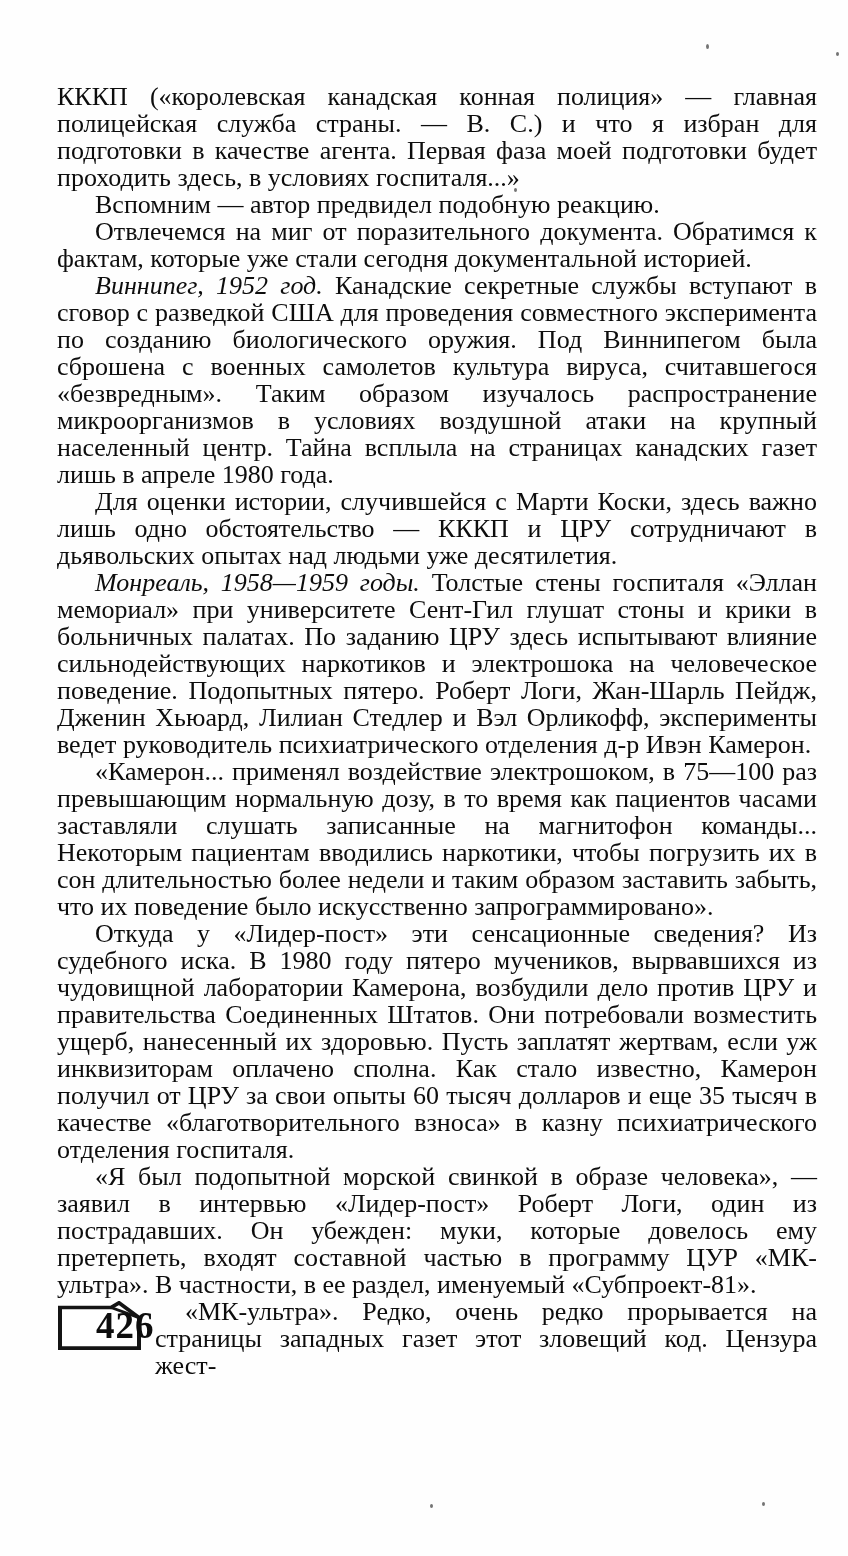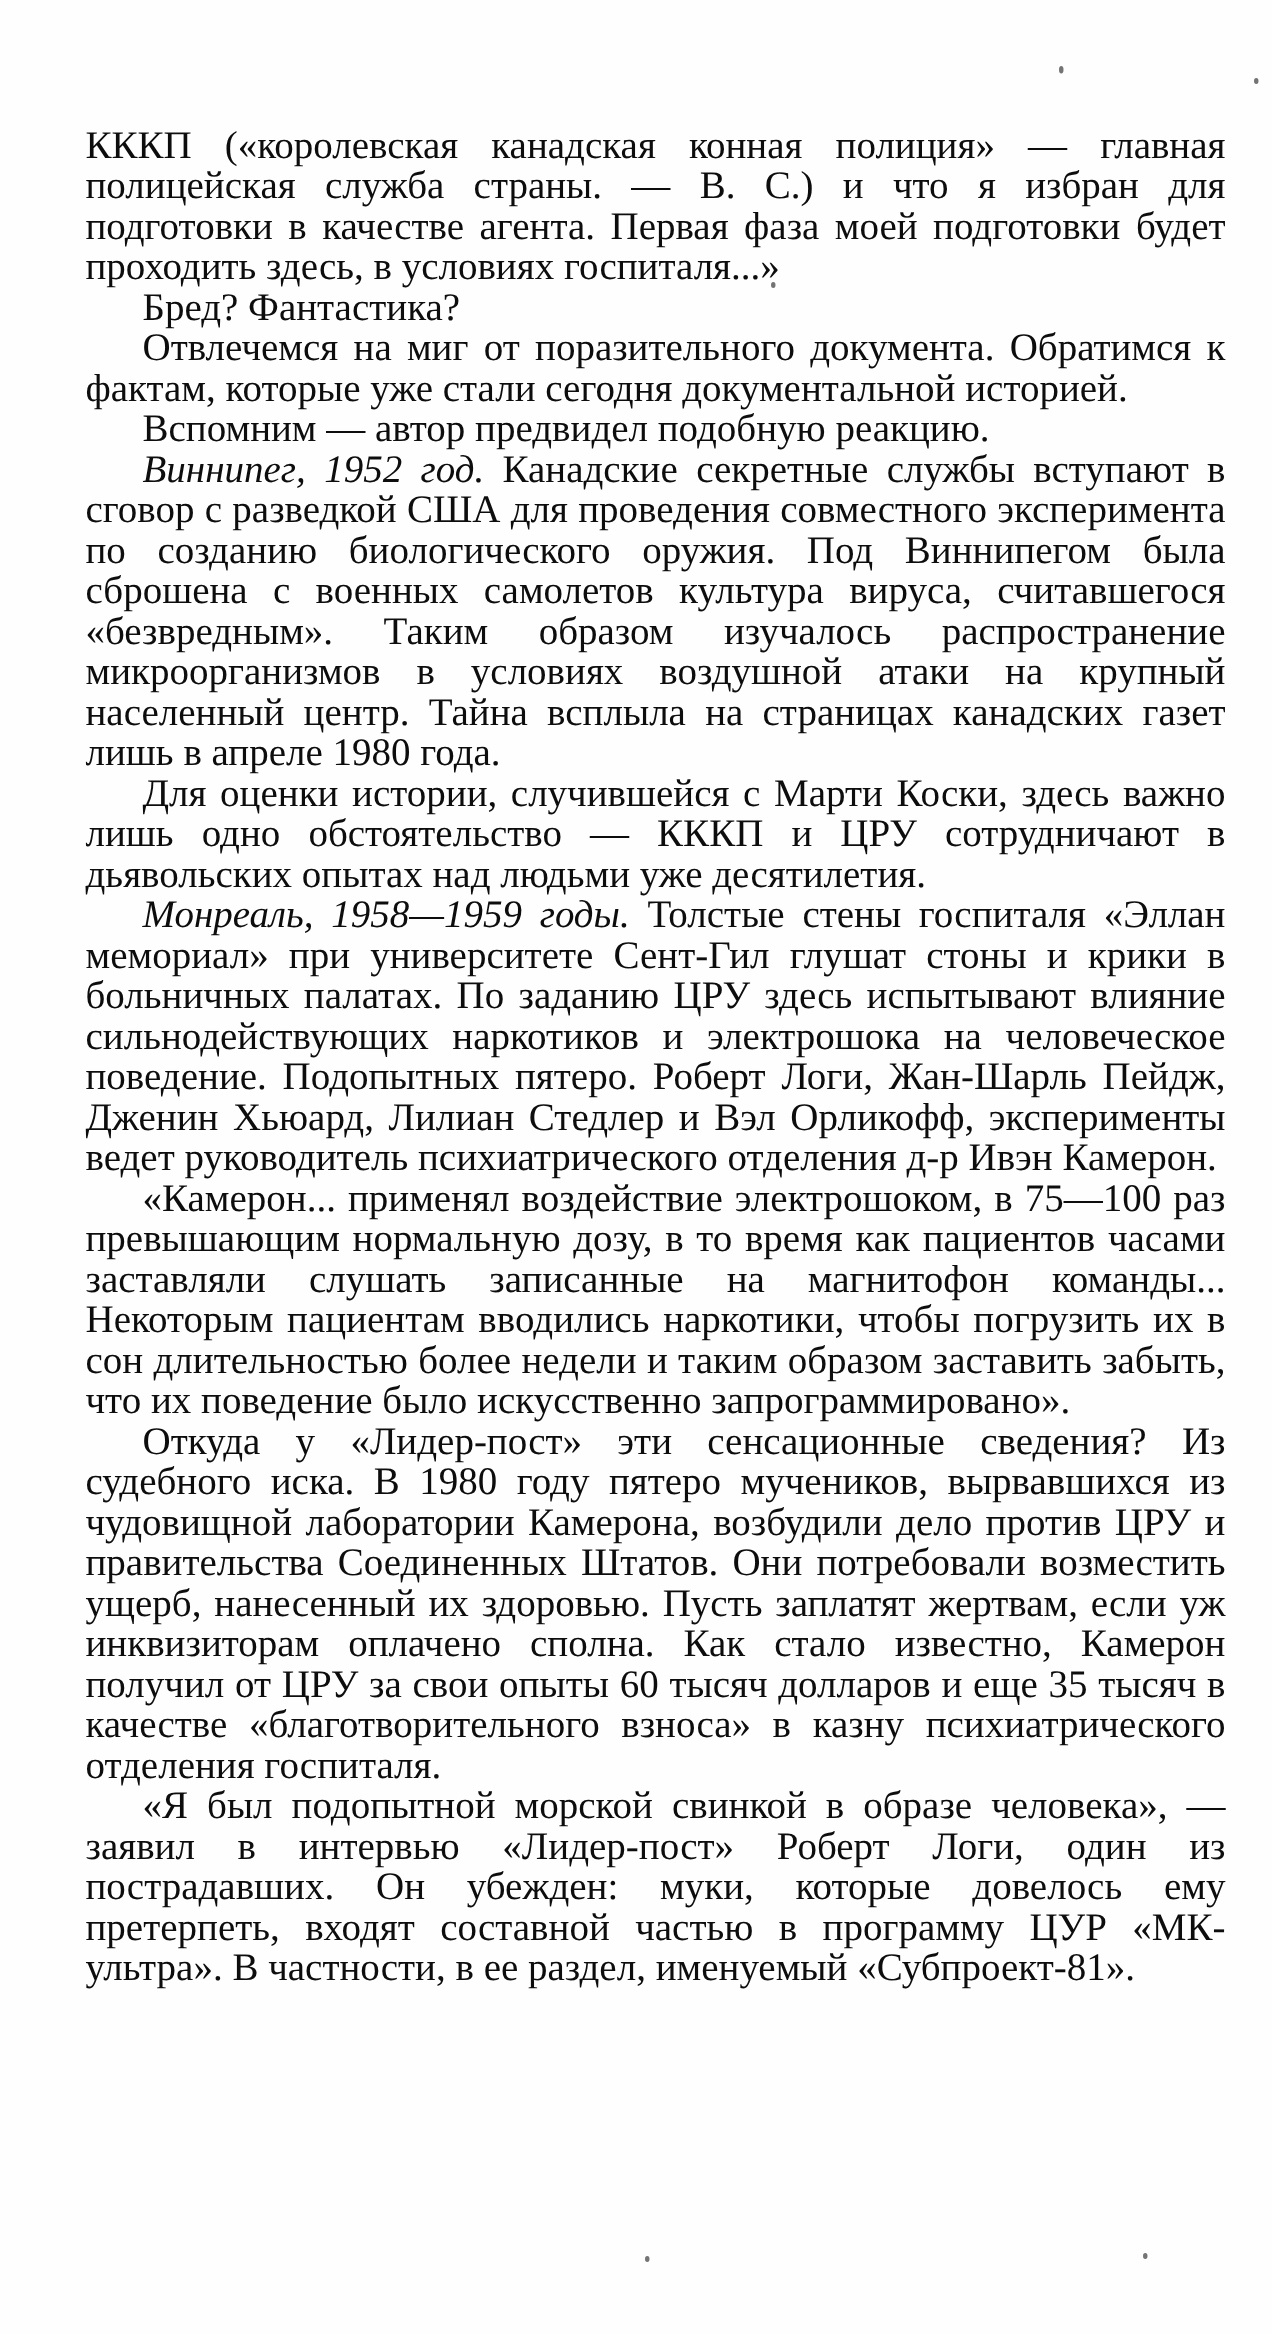--- a/index.html
+++ b/index.html
@@ -74,32 +74,41 @@
 
 <div class="page">
   <div class="speck s1"></div>
   <div class="speck s2"></div>
   <div class="speck s3"></div>
   <div class="speck s4"></div>
   <div class="speck s5"></div>
 
   <p class="para noindent"><span>КККП («королевская канадская конная полиция» — главная полицейская служба страны. — В. С.) и что я избран для подготовки в качестве агента. Первая фаза моей подготовки будет проходить здесь, в условиях госпиталя...»</span></p>
 
-  <p class="para"><span>Бред? Фантастика?</span></p>
+
+  <p class="para"><span>Вспомним — автор предвидел подобную реакцию.</span></p>
 
   <p class="para"><span>Отвлечемся на миг от поразительного документа. Обратимся к фактам, которые уже стали сегодня документальной историей.</span></p>
-
-  <p class="para"><span>Вспомним — автор предвидел подобную реакцию.</span></p>
 
   <p class="para"><i class="lead">Виннипег, 1952 год.</i><span> Канадские секретные службы вступают в сговор с разведкой США для проведения совместного эксперимента по созданию биологического оружия. Под Виннипегом была сброшена с военных самолетов культура вируса, считавшегося «безвредным». Таким образом изучалось распространение микроорганизмов в условиях воздушной атаки на крупный населенный центр. Тайна всплыла на страницах канадских газет лишь в апреле 1980 года.</span></p>
 
   <p class="para"><span>Для оценки истории, случившейся с Марти Коски, здесь важно лишь одно обстоятельство — КККП и ЦРУ сотрудничают в дьявольских опытах над людьми уже десятилетия.</span></p>
 
   <p class="para"><i class="lead">Монреаль, 1958—1959 годы.</i><span> Толстые стены госпиталя «Эллан мемориал» при университете Сент-Гил глушат стоны и крики в больничных палатах. По заданию ЦРУ здесь испытывают влияние сильнодействующих наркотиков и электрошока на человеческое поведение. Подопытных пятеро. Роберт Логи, Жан-Шарль Пейдж, Дженин Хьюард, Лилиан Стедлер и Вэл Орликофф, эксперименты ведет руководитель психиатрического отделения д-р Ивэн Камерон.</span></p>
 
 
   <p class="para"><span>«Камерон... применял воздействие электрошоком, в 75—100 раз превышающим нормальную дозу, в то время как пациентов часами заставляли слушать записанные на магнитофон команды... Некоторым пациентам вводились наркотики, чтобы погрузить их в сон длительностью более недели и таким образом заставить забыть, что их поведение было искусственно запрограммировано».</span></p>
 
   <p class="para"><span>Откуда у «Лидер-пост» эти сенсационные сведения? Из судебного иска. В 1980 году пятеро мучеников, вырвавшихся из чудовищной лаборатории Камерона, возбудили дело против ЦРУ и правительства Соединенных Штатов. Они потребовали возместить ущерб, нанесенный их здоровью. Пусть заплатят жертвам, если уж инквизиторам оплачено сполна. Как стало известно, Камерон получил от ЦРУ за свои опыты 60 тысяч долларов и еще 35 тысяч в качестве «благотворительного взноса» в казну психиатрического отделения госпиталя.</span></p>
 
   <p class="para"><span>«Я был подопытной морской свинкой в образе человека», — заявил в интервью «Лидер-пост» Роберт Логи, один из пострадавших. Он убежден: муки, которые довелось ему претерпеть, входят составной частью в программу ЦУР «МК-ультра». В частности, в ее раздел, именуемый «Субпроект-81».</span></p>
 
+  <p class="para last">
+    <span class="page-badge">
+      <svg width="86" height="50" viewBox="0 0 86 54" preserveAspectRatio="none" xmlns="http://www.w3.org/2000/svg">
+        <path d="M3 51 L3 7 L54 7 L62 2 L82 18 L82 51 Z" fill="#ffffff" stroke="#141414" stroke-width="4" stroke-linejoin="miter"></path>
+        <path d="M54 7 L82 18" fill="none" stroke="#141414" stroke-width="3"></path>
+      </svg>
+      <span class="page-num">426</span>
+    </span>
+    <span>«МК-ультра». Редко, очень редко прорывается на страницы западных газет этот зловещий код. Цензура жест-</span>
+  </p>
 </div>
 
 </body></html>

